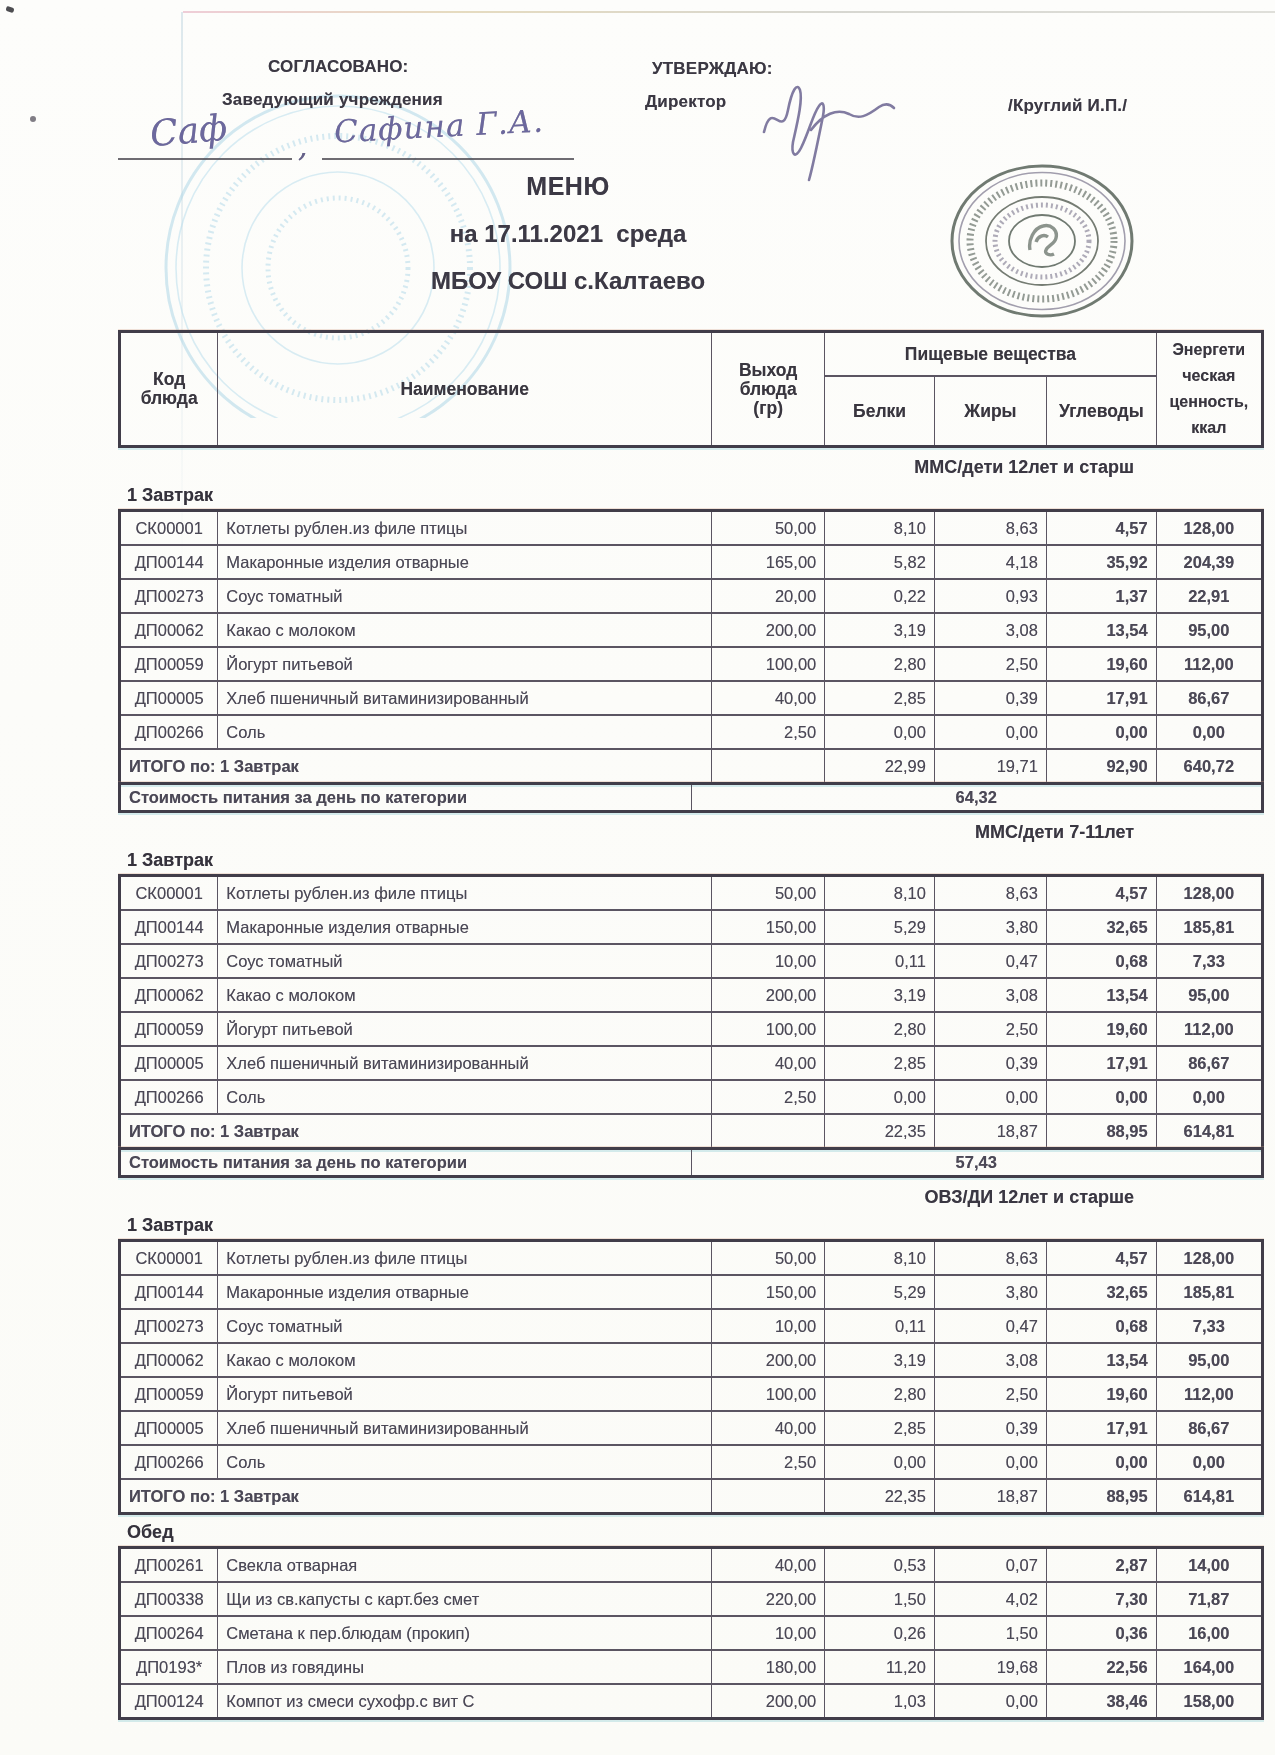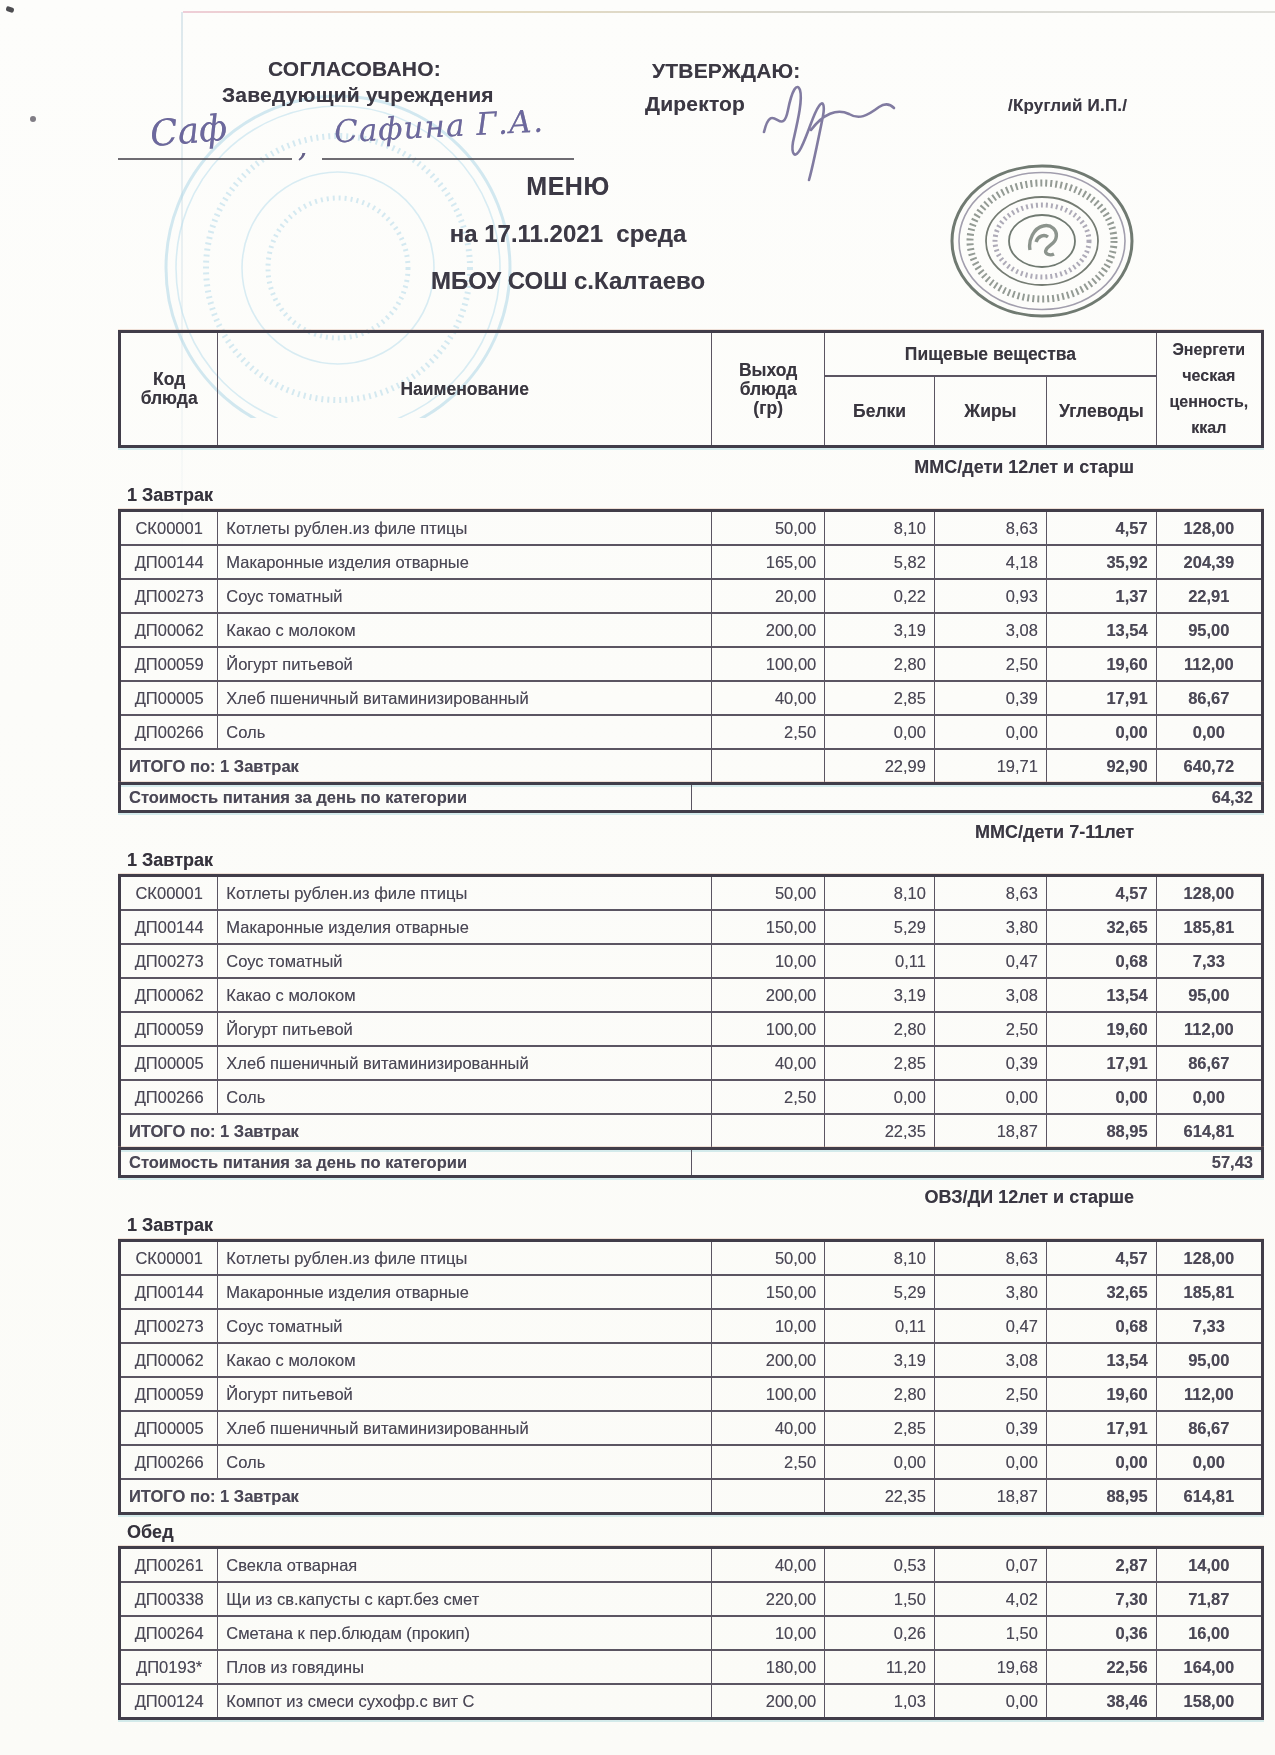--- a/index.html
+++ b/index.html
@@ -10,23 +10,23 @@
     text-shadow:0 0 .5px rgba(70,66,80,.5);
   }
   
   .scan-top{position:absolute;left:183px;top:11px;width:1092px;height:2px;opacity:.65;
     background:linear-gradient(90deg,#e7b4c4,#d9c9a0 25%,#c2c2ba 60%,#cfcfc8);}
   .scan-left{position:absolute;left:181px;top:12px;width:2px;height:560px;opacity:.5;
     background:linear-gradient(#bcd3de,#dfe9ed 55%,rgba(223,233,237,0));}
   .speck1{position:absolute;left:6px;top:7px;width:8px;height:5px;background:#2e2e33;border-radius:2px;opacity:.85;transform:rotate(18deg);}
   .speck2{position:absolute;left:30px;top:116px;width:6px;height:6px;background:#55525e;border-radius:50%;opacity:.75;}
   
-  .hblock{position:absolute;font-weight:bold;color:#3b3843;font-size:21px;letter-spacing:.2px;}
+  .hblock{position:absolute;font-weight:bold;color:#3b3843;font-size:17px;letter-spacing:.2px;}
   .agreed-title{left:268px;top:57px;}
-  .agreed-sub{left:222px;top:83px;}
+  .agreed-sub{left:222px;top:90px;}
   .approve-title{left:652px;top:59px;}
   .approve-role{left:645px;top:92px;}
   .approve-name{left:1008px;top:96px;font-size:17px;}
   .sig-line{position:absolute;border-bottom:2px solid #4a4750;opacity:.8;}
   .line1{left:118px;top:158px;width:174px;}
   .line2{left:322px;top:158px;width:252px;}
   .hand{position:absolute;font-family:"DejaVu Serif", serif;font-style:italic;color:#5d5894;opacity:.9;}
   .hand-short{left:150px;top:110px;font-size:36px;transform:rotate(-5deg);}
   .hand-comma{left:298px;top:128px;font-size:30px;color:#55517e;}
   .hand-name{left:334px;top:108px;font-size:31px;transform:rotate(-3deg);letter-spacing:1px;}
@@ -60,21 +60,21 @@
   .c-num{text-align:right;padding-right:14px;}
   .c-carbs{text-align:right;padding-right:12px;font-weight:bold;color:#36343e;}
   .c-energy{text-align:center;padding-right:8px;font-weight:bold;color:#36343e;}
   .menu-table td{height:26px;}
   .t-label{font-weight:bold;color:#35323c;font-size:17px;}
   .section-title{text-align:right;font-weight:bold;font-size:18px;color:#3a3742;
     margin:9px 130px 2px 0;}
   .meal-label{font-weight:bold;font-size:18px;color:#35323c;margin:7px 0 3px 9px;}
   .cost-table{margin-top:-3px;}
   .cost-label{font-weight:bold;font-size:20.5px;color:#2f2c36;padding:8px 6px 8px 10px;}
-  .cost-value{font-weight:bold;font-size:22px;color:#2f2c36;padding-left:58px;text-align:right;}
+  .cost-value{font-weight:bold;font-size:22px;color:#2f2c36;padding-left:58px;text-align:center;}
 </style>
 </head>
 <body>
 
 <div class="page">
 
   <div class="scan-top"></div>
   <div class="scan-left"></div>
   <div class="speck1"></div>
   <div class="speck2"></div>

